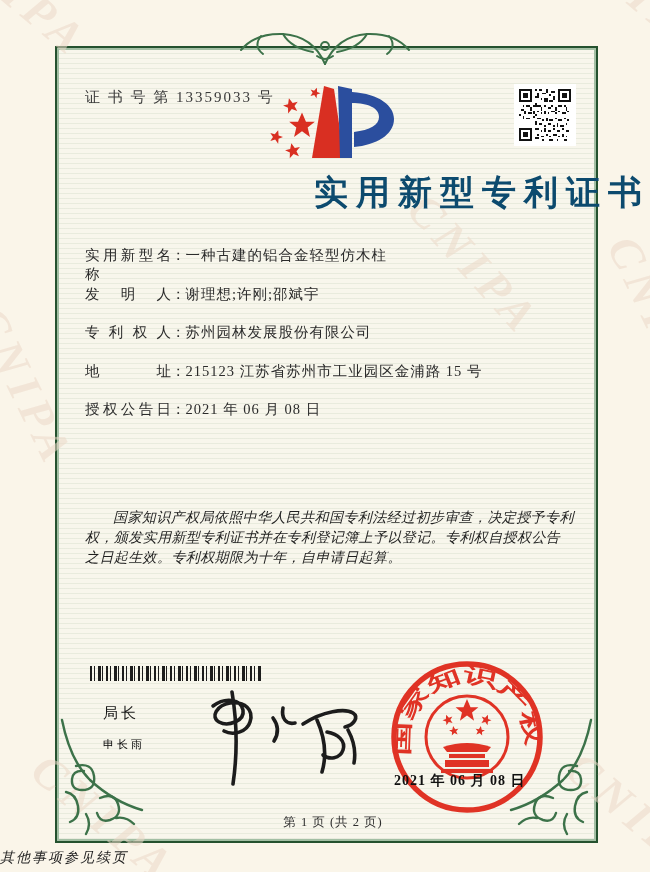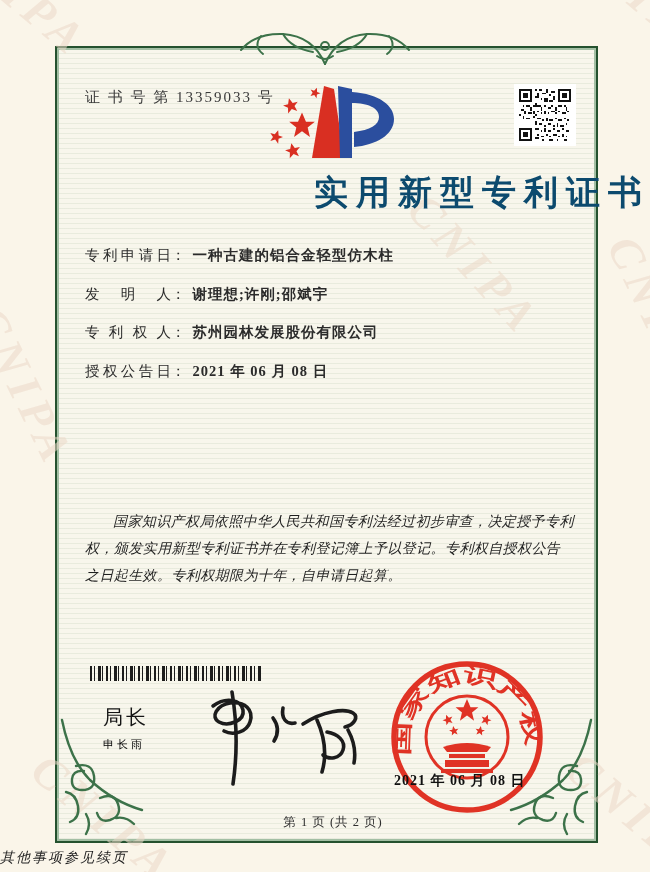--- a/index.html
+++ b/index.html
@@ -31,37 +31,37 @@
   .cert-no { position:absolute; left:85px; top:88px; font-size:15px; letter-spacing:2px; color:#3a3a3a; }
   .logo { position:absolute; left:258px; top:82px; }
   .qr-box { position:absolute; left:514px; top:84px; width:62px; height:62px; background:#fff; padding:5px; }
   .title { position:absolute; left:0; top:170px; width:100%; text-align:right;
            font-size:34px; font-weight:bold; letter-spacing:8px; color:#0c4a6e;font-family:Liberation Serif, serif; }
   
   .fields { position:absolute; left:85px; top:246px; width:490px; }
   .frow { position:relative; height:38.6px; font-size:14.5px; }
   .flabel { display:inline-block; width:86px; text-align:justify; text-align-last:justify; vertical-align:top; }
   .fcolon { display:inline-block; vertical-align:top; }
-  .fvalue { display:inline-block; margin-left:7px; letter-spacing:1px; vertical-align:top;font-weight:bold; }
+  .fvalue { display:inline-block; letter-spacing:1px; vertical-align:top; }
   .fpair2 { position:absolute; left:247px; top:0; }
   .fpair2 .flabel { width:78px; }
   
   .body-text { position:absolute; left:85px; top:508px; width:489px;
-    font-size:14px; line-height:27px; font-style:italic; letter-spacing:0.4px; color:#1f1f1f; }
+    font-size:14px; line-height:20px; font-style:italic; letter-spacing:0.4px; color:#1f1f1f; }
   .body-text p { text-indent:2em; }
   
   .barcode { position:absolute; left:90px; top:666px; width:172px; height:15px;
     background-image:repeating-linear-gradient(90deg,
       #1c1c1c 0 2px, transparent 2px 4px,
       #1c1c1c 4px 5px, transparent 5px 8px,
       #1c1c1c 8px 11px, transparent 11px 12px,
       #1c1c1c 12px 13px, transparent 13px 16px); }
   
   .sig-title { position:absolute; left:103px; top:704px; font-family:Liberation Sans, sans-serif;
-    font-size:20px; letter-spacing:3px; color:#141414; }
+    font-size:15px; letter-spacing:3px; color:#141414; }
   .sig-name  { position:absolute; left:103px; top:737px; font-family:Liberation Serif, serif;
     font-size:11px; letter-spacing:3px; color:#000000; }
   .signature { position:absolute; left:185px; top:686px; }
   
   .seal { position:absolute; left:387px; top:657px; z-index:5; opacity:.93; }
   .seal-date { position:absolute; left:394px; top:772px; z-index:6; width:150px;
     font-size:14px; font-weight:600; letter-spacing:1px; color:#101010; }
   
   .page-no { position:absolute; left:0; top:814px; width:100%; text-align:center;
     font-size:12.5px; letter-spacing:1px; color:#2e2e2e; z-index:3;padding-left:16px; }
@@ -229,27 +229,30 @@
             <rect x="21" y="28" width="1" height="1"></rect>
             <rect x="25" y="28" width="2" height="1"></rect>
         </g>
       </svg>
     </div>
 
     <div class="title">实用新型专利证书</div>
 
     <div class="fields">
       <div class="frow">
-        <span class="flabel">专利申请日</span><span class="fcolon">：</span><span class="fvalue">一种古建的铝合金轻型仿木柱</span>
+        <span class="flabel">实用新型名称</span><span class="fcolon">：</span><span class="fvalue">一种古建的铝合金轻型仿木柱</span>
       </div>
       <div class="frow">
         <span class="flabel">发明人</span><span class="fcolon">：</span><span class="fvalue">谢理想;许刚;邵斌宇</span>
       </div>
       <div class="frow">
         <span class="flabel">专利权人</span><span class="fcolon">：</span><span class="fvalue">苏州园林发展股份有限公司</span>
+      </div>
+      <div class="frow">
+        <span class="flabel">地址</span><span class="fcolon">：</span><span class="fvalue">215123 江苏省苏州市工业园区金浦路 15 号</span>
       </div>
       <div class="frow">
         <span class="flabel">授权公告日</span><span class="fcolon">：</span><span class="fvalue">2021 年 06 月 08 日</span>
       </div>
     </div>
 
     <div class="body-text">
       <p>国家知识产权局依照中华人民共和国专利法经过初步审查，决定授予专利权，颁发实用新型专利证书并在专利登记簿上予以登记。专利权自授权公告之日起生效。专利权期限为十年，自申请日起算。</p>
     </div>
 

